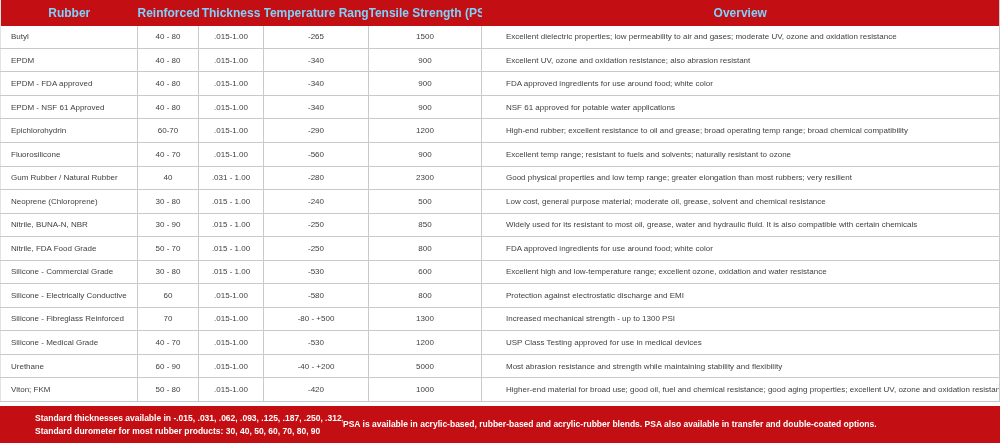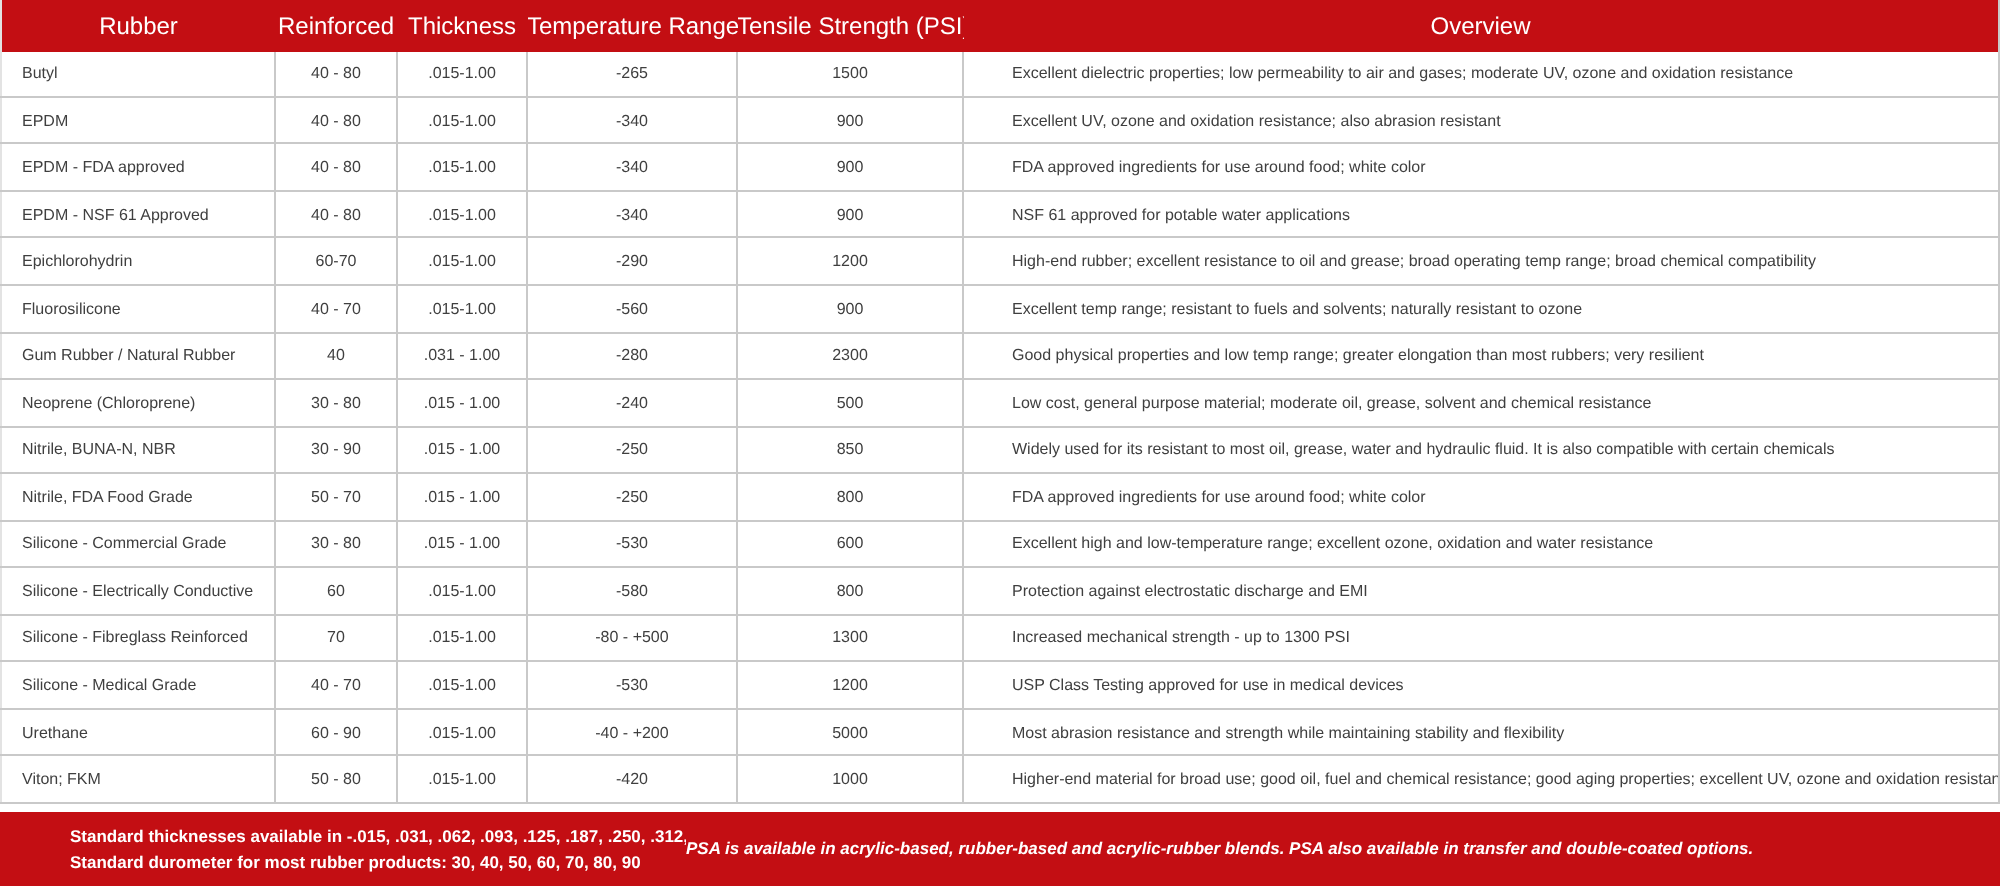--- a/index.html
+++ b/index.html
@@ -13,23 +13,23 @@
 
   table.spec {
     width: 1000px; height: 402px;
     border-collapse: collapse; table-layout: fixed;
     border-right: 1px solid #c9c9c9;
     border-left: 1px solid #e3e3e3;
   }
   table.spec thead tr { height: 26px; }
   table.spec thead th {
     background: #c30e13;
-    color: #ffffff;
+    color: #7dd3fc;
     font-size: 12px;
-    font-weight: normal;
+    font-weight: bold;
     text-align: center;
     vertical-align: middle;
     white-space: nowrap;
     overflow: hidden;
   }
   table.spec tbody td {
     color: #3f3f3f;
     font-size: 8px;
     vertical-align: middle;
     border-bottom: 1px solid #c9c9c9;
@@ -45,21 +45,21 @@
   .gap { height: 4px; background: #ffffff; }
 
   .footer {
     flex: 1;
     background: #c30e13;
     color: #ffffff;
     display: flex;
     align-items: center;
   }
   .footer .notes-left { width: 343px; padding-left: 35px; }
-  .footer .notes-right { flex: 1; padding-right: 8px; font-style: italic; }
+  .footer .notes-right { flex: 1; padding-right: 8px; }
   .footer .note-line {
     font-size: 8.5px;
     font-weight: bold;
     line-height: 13px;
     white-space: nowrap;
     overflow: hidden;
   }
 </style>
 </head>
 <body>

